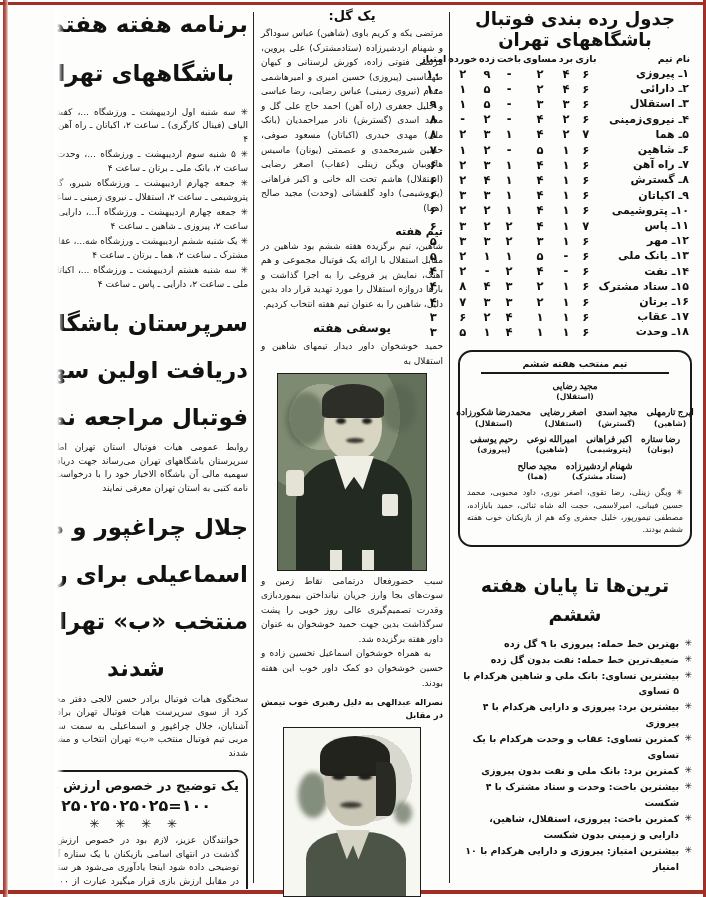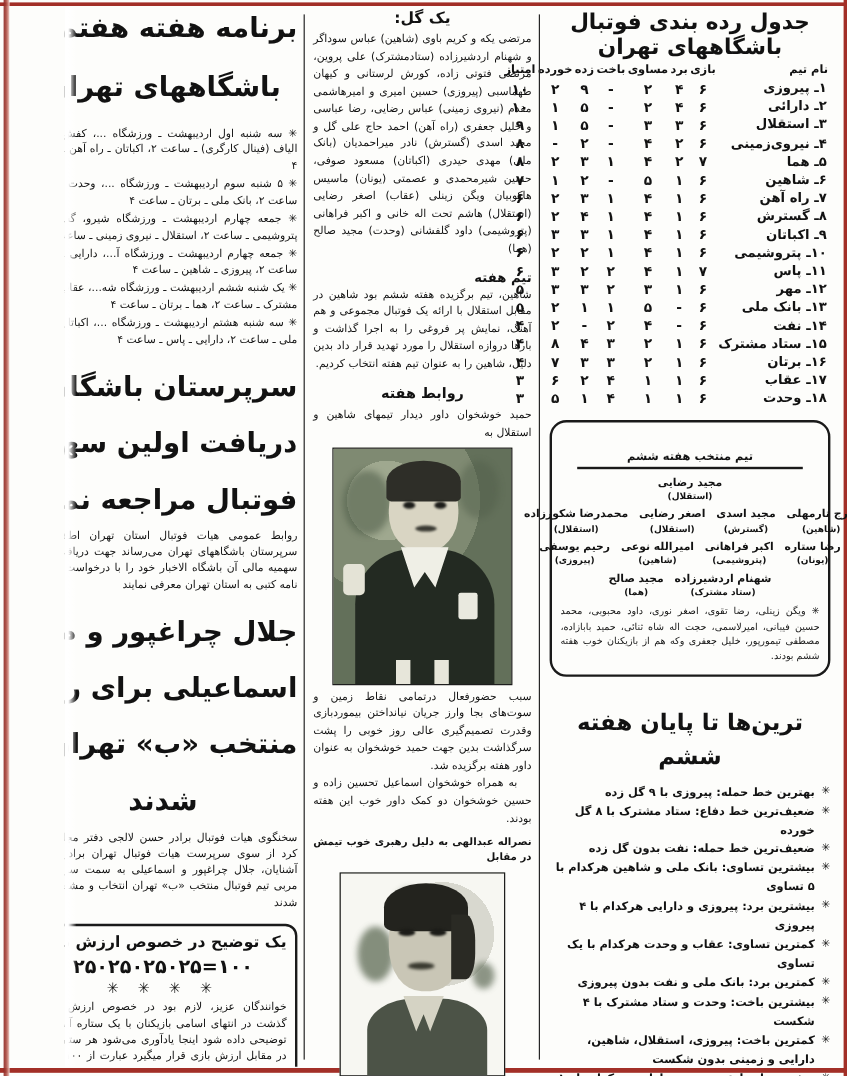--- a/index.html
+++ b/index.html
@@ -127,21 +127,21 @@
     padding-right: 3px;
     font-size: 11px;
     white-space: nowrap;
   }
 
   
   .tow-box {
     margin-top: 10px;
     border: 2px solid #1a1a1a;
     border-radius: 14px;
-    padding: 23px 7px 8px 7px;
+    padding: 6px 7px 8px 7px;
   }
   .tow-title {
     font-size: 9.5px;
     font-weight: bold;
     text-align: center;
     margin-bottom: 3px;
   }
   .tow-rule {
     height: 2px;
     background: #1a1a1a;
@@ -149,21 +149,21 @@
   }
   .tow-row {
     display: flex;
     justify-content: center;
     align-items: flex-start;
     gap: 9px;
     margin-bottom: 6px;
     flex-wrap: nowrap;
   }
   .tow-player { text-align: center; line-height: 1.25; }
-  .tow-player .nm  { font-size: 9px;   font-weight: bold; white-space: nowrap; }
+  .tow-player .nm  { font-size: 9px;   font-weight: bold; white-space: nowrap; font-family: Liberation Serif, serif; }
   .tow-player .clb { font-size: 7.5px; font-weight: bold; white-space: nowrap; }
   .tow-note {
     font-size: 8px;
     line-height: 1.55;
     text-align: justify;
     margin-top: 5px;
   }
 
   
   ul.stars {
@@ -524,21 +524,20 @@
                 <div class="clb">(هما)</div>
               </div>
             </div>
           </div>
         <div class="tow-note">✳ ویگن زینلی، رضا تقوی، اصغر نوری، داود محبوبی، محمد حسین فیبانی، امیرلاسمی، حجت اله شاه ثنائی، حمید بابازاده، مصطفی تیمورپور، خلیل جعفری وکه هم از بازیکنان خوب هفته ششم بودند.</div>
       </div>
 
       <div class="h-major" style="margin-top:24px;font-size:19px;">ترین‌ها تا پایان هفته ششم</div>
       <ul class="stars" id="bests-list">
           <li>بهترین خط حمله: پیروزی با ۹ گل زده</li>
-          <li>ضعیف‌ترین خط دفاع: ستاد مشترک با ۸ گل خورده</li>
           <li>ضعیف‌ترین خط حمله: نفت بدون گل زده</li>
           <li>بیشترین تساوی: بانک ملی و شاهین هرکدام با ۵ تساوی</li>
           <li>بیشترین برد: پیروزی و دارایی هرکدام با ۴ پیروزی</li>
           <li>کمترین تساوی: عقاب و وحدت هرکدام با یک تساوی</li>
           <li>کمترین برد: بانک ملی و نفت بدون پیروزی</li>
           <li>بیشترین باخت: وحدت و ستاد مشترک با ۴ شکست</li>
           <li>کمترین باخت: پیروزی، استقلال، شاهین، دارایی و زمینی بدون شکست</li>
           <li>بیشترین امتیاز: پیروزی و دارایی هرکدام با ۱۰ امتیاز</li>
         </ul>
 
@@ -549,21 +548,21 @@
     <div class="col col-mid">
 
       <div class="h-sub center" style="font-size:13px;margin-top:2px;">یک گل:</div>
       <p class="body-text">مرتضی یکه و کریم باوی (شاهین) عباس سوداگر و شهنام اردشیرزاده (ستادمشترک) علی پروین، مرتضی فتوتی زاده، کورش لرستانی و کیهان طهماسبی (پیروزی) حسین امیری و امیرهاشمی مقدم (نیروی زمینی) عباس رضایی، رضا عباسی و خلیل جعفری (راه آهن) احمد حاج علی گل و مجید اسدی (گسترش) نادر میراحمدیان (بانک ملی) مهدی حیدری (اکباتان) مسعود صوفی، حسین شیرمحمدی و عصمتی (یونان) ماسیس هاکوبیان ویگن زینلی (عقاب) اصغر رضایی (استقلال) هاشم تحت اله خانی و اکبر فراهانی (پتروشیمی) داود گلفشانی (وحدت) مجید صالح (هما)</p>
 
       <div style="display:flex;align-items:flex-start;gap:6px;margin-top:9px;">
         <div class="h-sub" style="margin:0;white-space:nowrap;">تیم هفته</div>
       </div>
       <p class="body-text" style="margin-top:1px;">شاهین، تیم برگزیده هفته ششم بود شاهین در مقابل استقلال با ارائه یک فوتبال مجموعی و هم آهنگ، نمایش پر فروغی را به اجرا گذاشت و بارها دروازه استقلال را مورد تهدید قرار داد بدین دلیل، شاهین را به عنوان تیم هفته انتخاب کردیم.</p>
 
-      <div class="h-sub center" style="font-size:12px;margin-top:10px;">روابط هفته</div>
+      <div class="h-sub center" style="font-size:12px;margin-top:10px;">یوسفی هفته</div>
       <p class="body-text" style="margin-top:4px;">حمید خوشخوان داور دیدار تیمهای شاهین و استقلال به</p>
 
       <div class="photo ref">
         <div class="photo-inner">
           <div class="ph-bg"></div>
           <div class="ph-blot" style="left:8px;top:18px;width:40px;height:54px;background:#4c5a46;opacity:.55;"></div>
           <div class="ph-blot" style="right:10px;top:10px;width:34px;height:48px;background:#515e4a;opacity:.45;"></div>
           <div class="ph-head" style="left:46px;top:16px;width:58px;height:70px;background:#d9d5c3;"></div>
           <div class="ph-head" style="left:44px;top:10px;width:62px;height:34px;background:#2e2e28;border-radius:50% 50% 10% 10%;"></div>
           <div class="ph-blot" style="left:58px;top:44px;width:10px;height:6px;background:#1d1d1a;filter:blur(1px);"></div>

